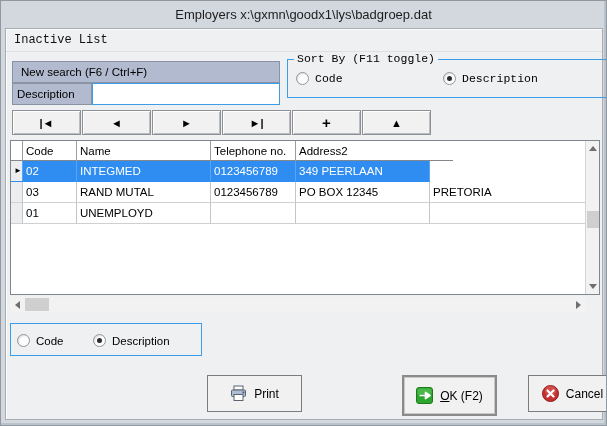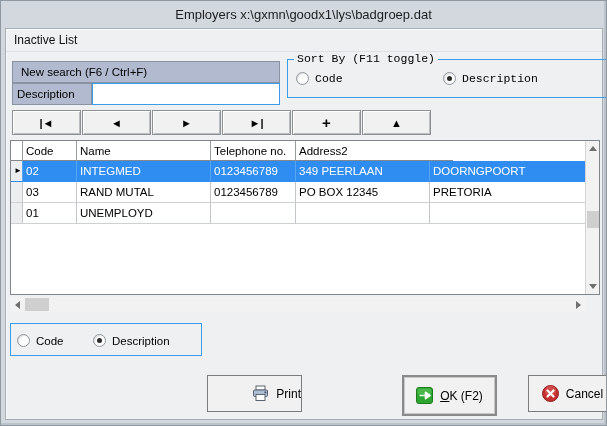--- a/index.html
+++ b/index.html
@@ -19,21 +19,21 @@
     position:absolute;left:0;top:0;width:100%;height:27px;
     display:flex;align-items:center;justify-content:center;
     font-size:13px;color:#1d1d1d;
   }
   .panel{
     position:absolute;left:4px;top:27px;width:598px;height:392px;
     background:#eef0f2;border:1px solid #a6adb5;
     box-shadow:inset 1px 1px 0 #fbfcfd;
   }
   .panel-caption{
-    position:absolute;left:8px;top:4px;font-size:12px;color:#111;
+    position:absolute;left:8px;top:4px;font-size:12px;color:#111;font-family:Liberation Mono, monospace;
   }
   .caption-divider{
     position:absolute;left:0;top:22px;width:100%;height:1px;background:#dde1e5;
   }
 
   
   .search-header{
     position:absolute;left:6px;top:32px;width:268px;height:22px;
     background:var(--hdrbg);border:1px solid #8a93a4;
     font-size:11.5px;color:#000;display:flex;align-items:center;padding-left:8px;
@@ -121,21 +121,21 @@
   .hs-btn{position:absolute;top:0;width:15px;height:15px;display:flex;align-items:center;justify-content:center;}
   .hs-left{left:0;} .hs-right{right:0;}
   .hs-thumb{position:absolute;left:15px;top:1px;width:24px;height:13px;background:#cfcfcf;}
 
   
   .btn{
     position:absolute;background:#f1f1f1;border:1px solid #7c7c7c;
     display:flex;align-items:center;justify-content:center;gap:7px;
     font-size:12px;color:#000;cursor:default;
   }
-  .btn-print{left:201px;top:346px;width:95px;height:37px;justify-content:flex-end;}
+  .btn-print{left:201px;top:346px;width:95px;height:37px;}
   .btn-ok{left:396px;top:346px;width:95px;height:41px;border:2px solid #8a8a8a;box-shadow:0 0 0 1px #c8c8c8 inset;}
   .btn-cancel{left:494px;top:346px;width:89px;height:37px;margin-left:28px;}
   .accesskey{text-decoration:underline;}
   .icon16{width:17px;height:17px;flex:0 0 auto;}
 </style>
 </head>
 <body>
 
 <div class="window">
   <div class="titlebar">Employers  x:\gxmn\goodx1\lys\badgroep.dat</div>
@@ -190,21 +190,20 @@
 
       <div class="grid-body">
         <div class="grid-row row-sel">
           <div class="cell c-ind">
               <span class="ind-arrow">►</span>
             </div>
           <div class="cell c0">02</div>
           <div class="cell c1">INTEGMED</div>
           <div class="cell c2">0123456789</div>
           <div class="cell c3">349 PEERLAAN</div>
-          <div class="cell c4">DOORNGPOORT</div>
         </div>
         <div class="grid-row">
           <div class="cell c-ind"></div>
           <div class="cell c0">03</div>
           <div class="cell c1">RAND MUTAL</div>
           <div class="cell c2">0123456789</div>
           <div class="cell c3">PO BOX 12345</div>
           <div class="cell c4">PRETORIA</div>
         </div>
         <div class="grid-row">

